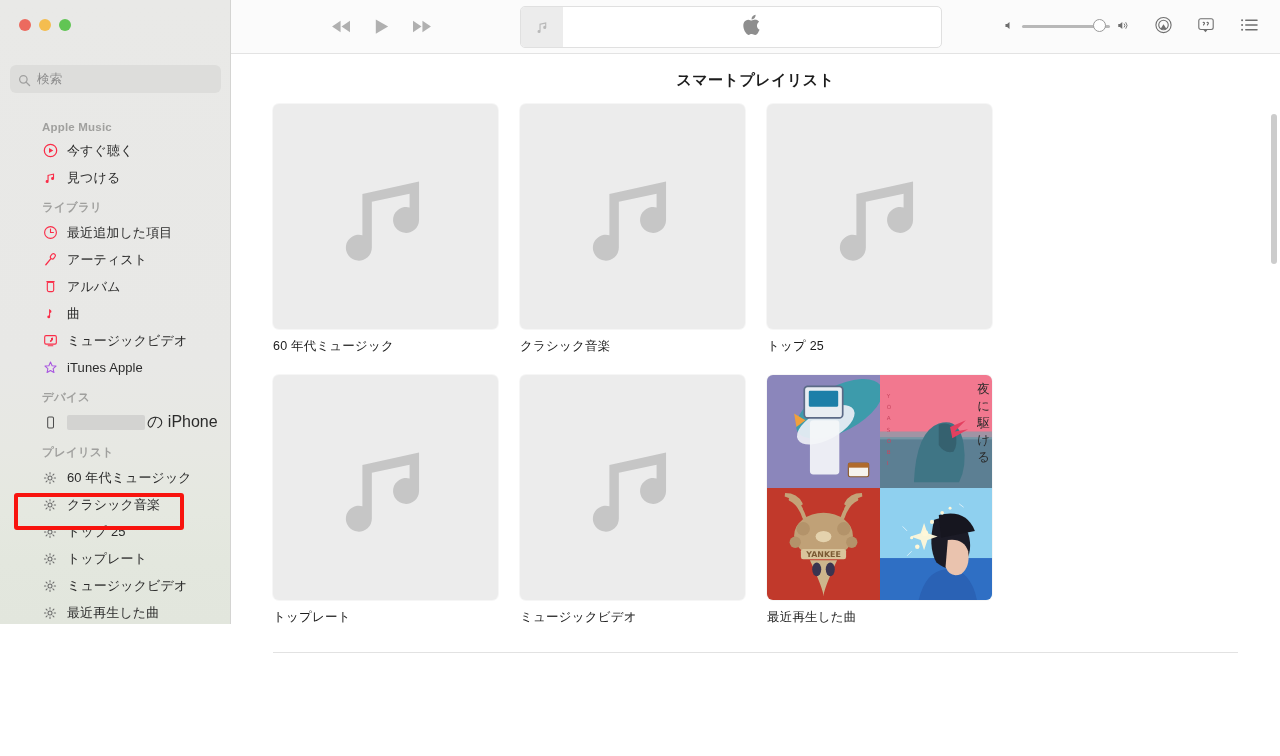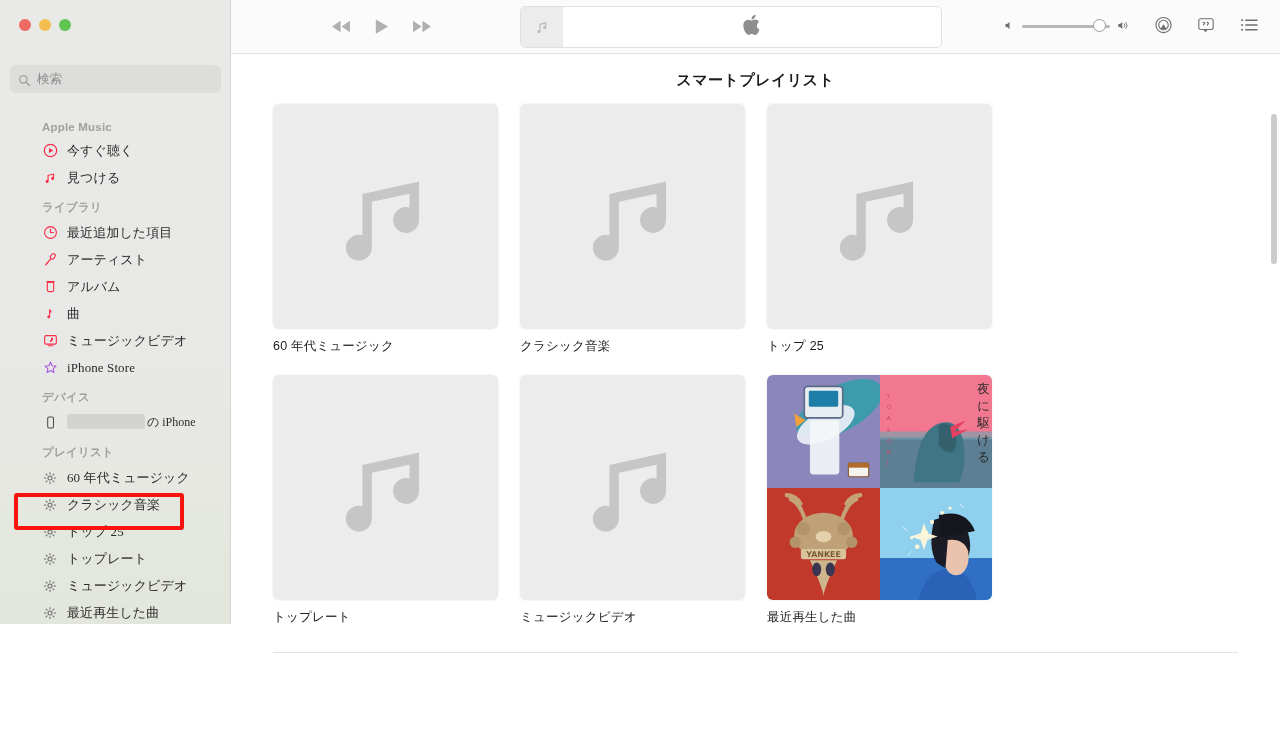--- a/index.html
+++ b/index.html
@@ -105,21 +105,20 @@
     align-items: center;
     gap: 9px;
     height: 27px;
     margin: 0 8px;
     padding: 0 6px;
     border-radius: 5px;
     font-size: 13px;
     color: #2b2b2b;
     cursor: default;
     position: relative;
-    font-family: Liberation Serif, serif;
   }
   .nav-item.selected {
     background: #d6d6d4;
   }
   .nav-icon {
     width: 16px; height: 16px;
     flex: 0 0 16px;
     display: flex;
     align-items: center;
     justify-content: center;
@@ -142,21 +141,21 @@
   .redacted {
     display: inline-block;
     width: 78px;
     height: 15px;
     background: #d3d3d1;
     border-radius: 2px;
     vertical-align: -3px;
     margin-right: 2px;
   }
   .device-label {
-    font-size: 12px;
+    font-size: 16px;
     color: #2b2b2b;
     white-space: nowrap;
     text-align: right;
   }
 
   
   .annotation-box {
     position: absolute;
     left: 14px;
     top: 493px;
@@ -461,21 +460,21 @@
         <span class="nav-label">ミュージックビデオ</span>
       </div>
 
 
       <div class="nav-item">
         <span class="nav-icon">
           <svg viewBox="0 0 16 16" width="15" height="15">
               <path d="M8 2.2 L9.7 6.1 L13.9 6.5 L10.8 9.3 L11.7 13.4 L8 11.2 L4.3 13.4 L5.2 9.3 L2.1 6.5 L6.3 6.1 Z" fill="none" stroke="#a855e0" stroke-width="1.1" stroke-linejoin="round"></path>
             </svg>
         </span>
-        <span class="nav-label">iPhone Store</span>
+        <span class="nav-label">iTunes Apple</span>
       </div>
 
       <div class="nav-group-title">デバイス</div>
 
       <div class="nav-item">
         <span class="nav-icon">
           <svg viewBox="0 0 16 16" width="15" height="15">
               <rect x="5" y="2.2" width="6.2" height="11.6" rx="1.3" fill="none" stroke="#4c4c4c" stroke-width="1.1"></rect>
             </svg>
         </span>

